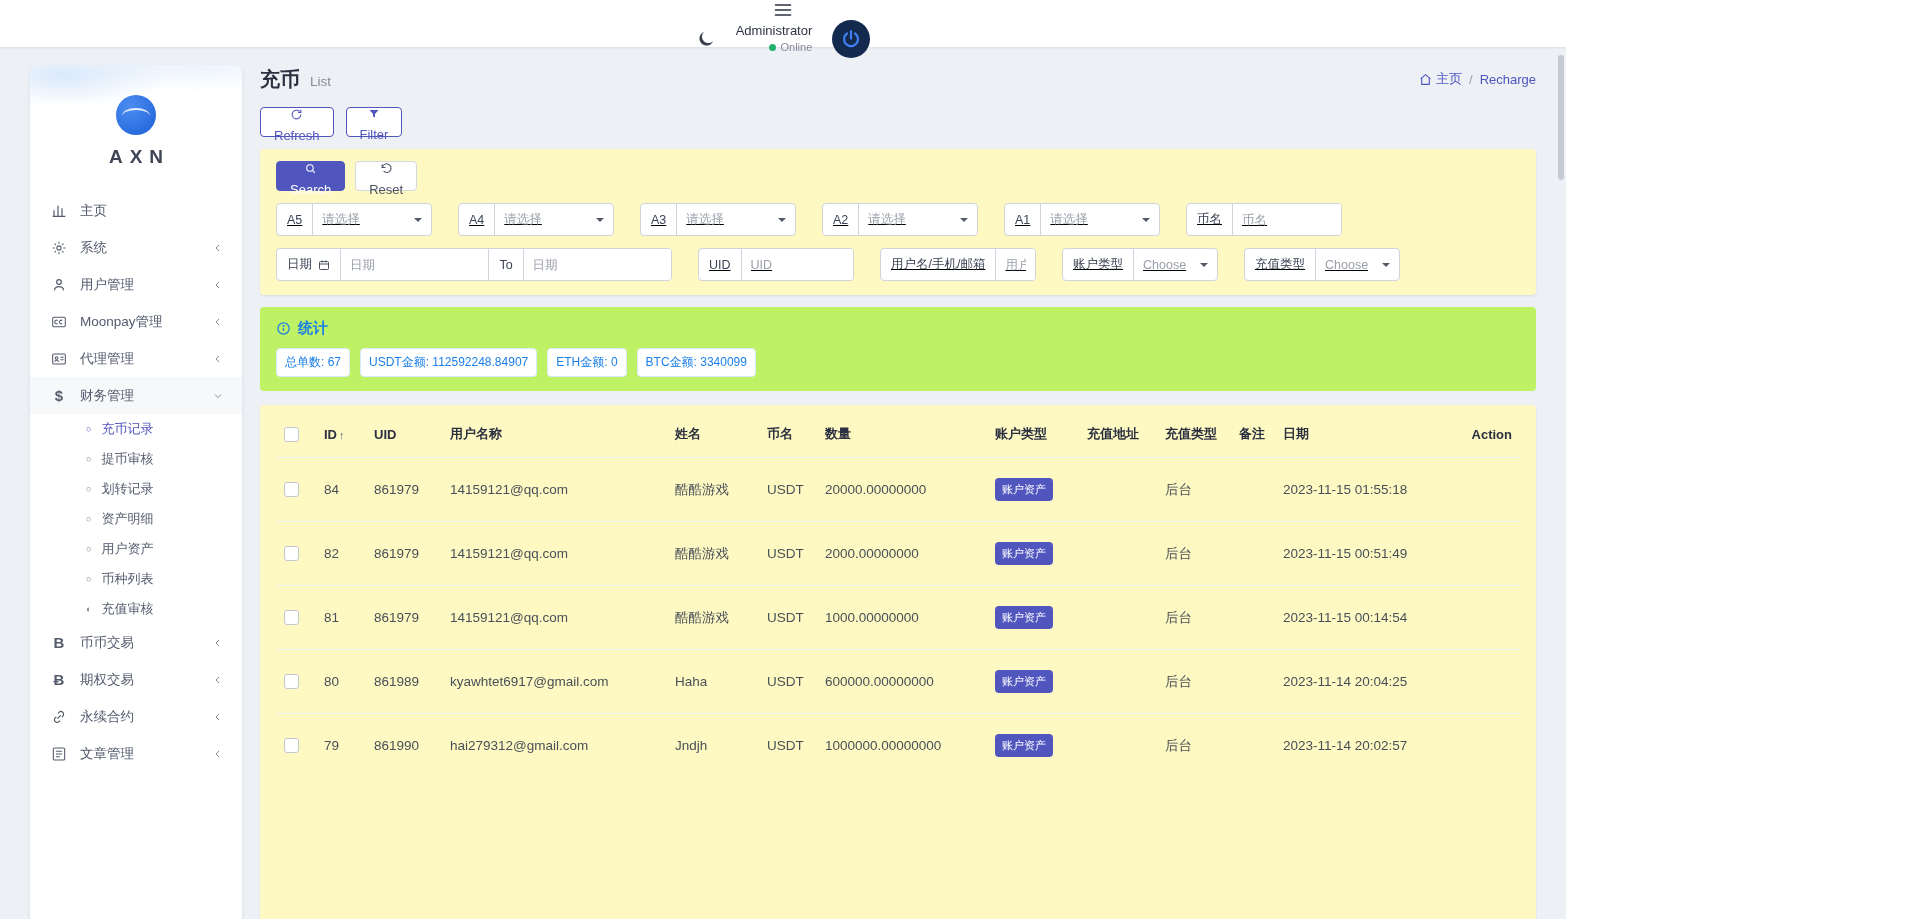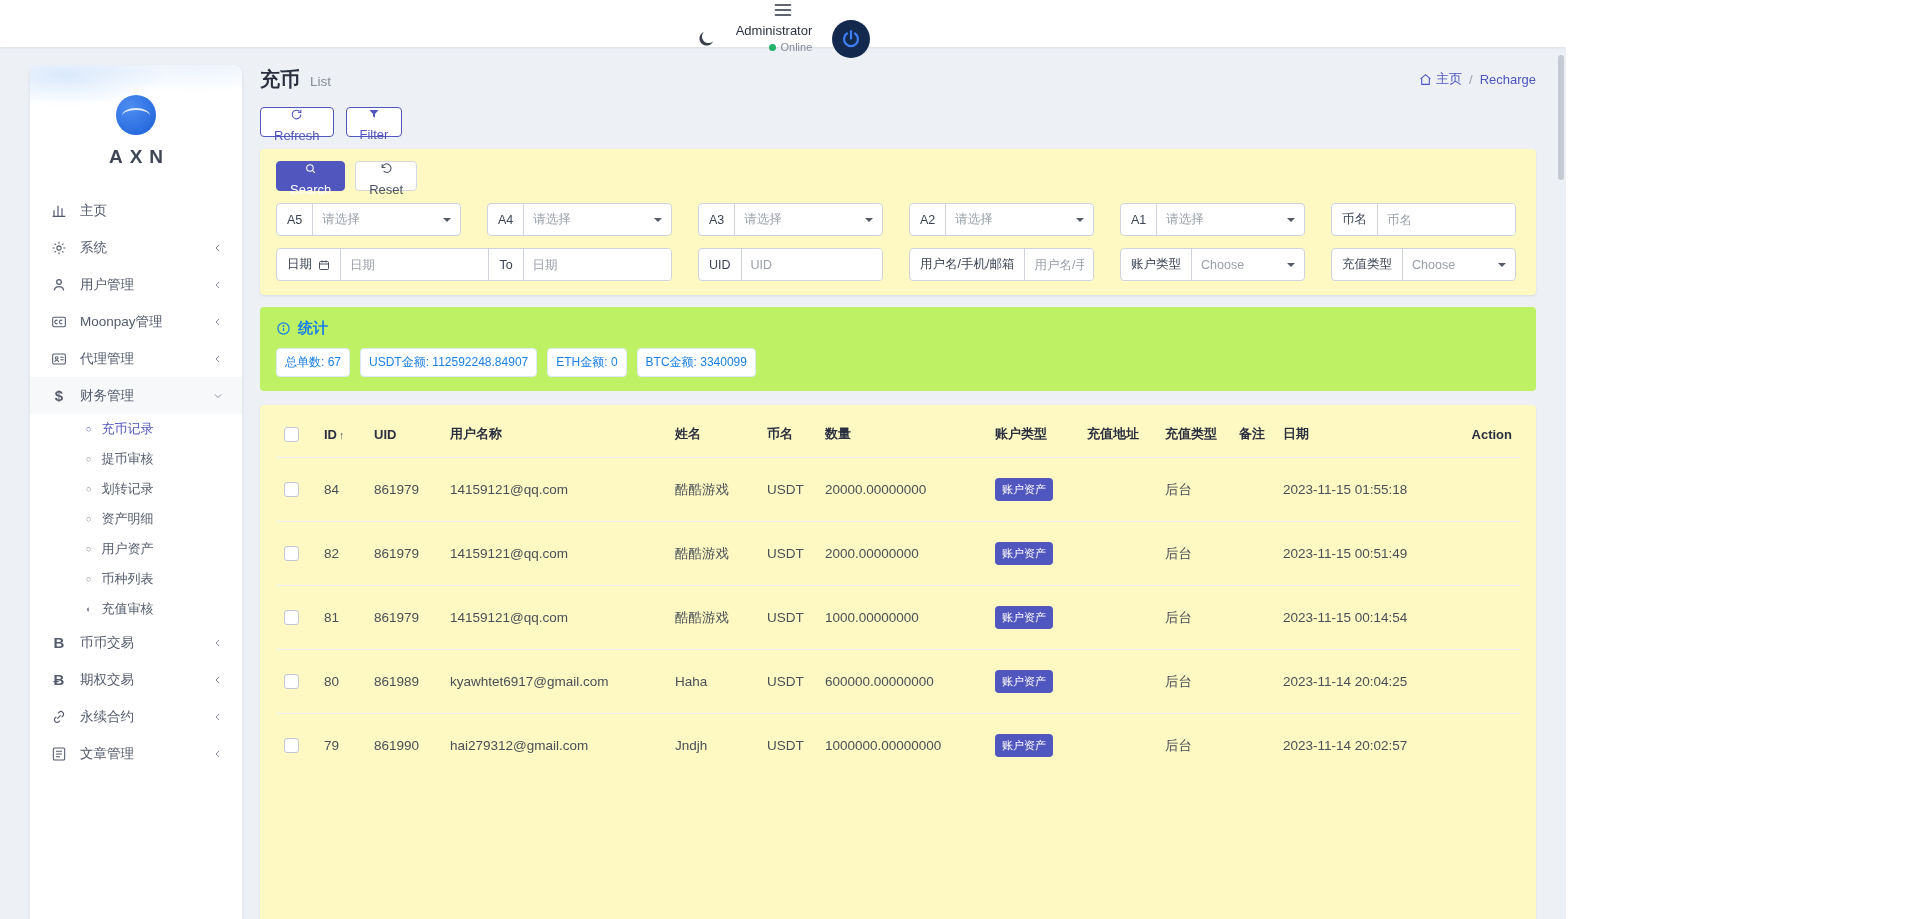--- a/index.html
+++ b/index.html
@@ -72,21 +72,21 @@
   .btn-group .btn:last-child { border-radius:0 4px 4px 0; border-left:none; }
   .caret { width:0; height:0; border-left:4px solid transparent; border-right:4px solid transparent;
     border-top:4px solid currentColor; margin-left:2px; }
 
   .card { background:#fef9c3; border-radius:4px; box-shadow:0 1px 2px rgba(56,65,74,.12); }
   .filter-card { margin-top:12px; padding:12px 16px 14px; }
   .filter-actions { display:flex; gap:10px; }
   .f-row { display:flex; gap:26px; margin-top:12px; }
   .igroup { display:flex; height:33px; border:1px solid #ced3dc; border-radius:4px; background:#fff;
     align-items:stretch; overflow:hidden; }
-  .w185 { width:185px; }
+  .w185 { width:156px;text-decoration:underline; }
   .date-group { width:396px; }
   .ig-label { display:flex; align-items:center; gap:6px; padding:0 10px; font-size:12.5px;
     color:#3c4354; border-right:1px solid #ced3dc; white-space:nowrap; }
   .ig-mid { border-left:1px solid #ced3dc; }
   .ig-select { flex:1; display:flex; align-items:center; padding:0 9px; cursor:pointer;
     color:#9aa0ab; font-size:12.5px; }
   .ig-select .ph { flex:1; overflow:hidden; white-space:nowrap; }
   .ig-select .caret { color:#555b66; }
   .ig-input { flex:1; border:none; outline:none; padding:0 9px; font-size:12.5px; color:#3c4354;
     min-width:0; background:#fff; font-family:inherit; }

